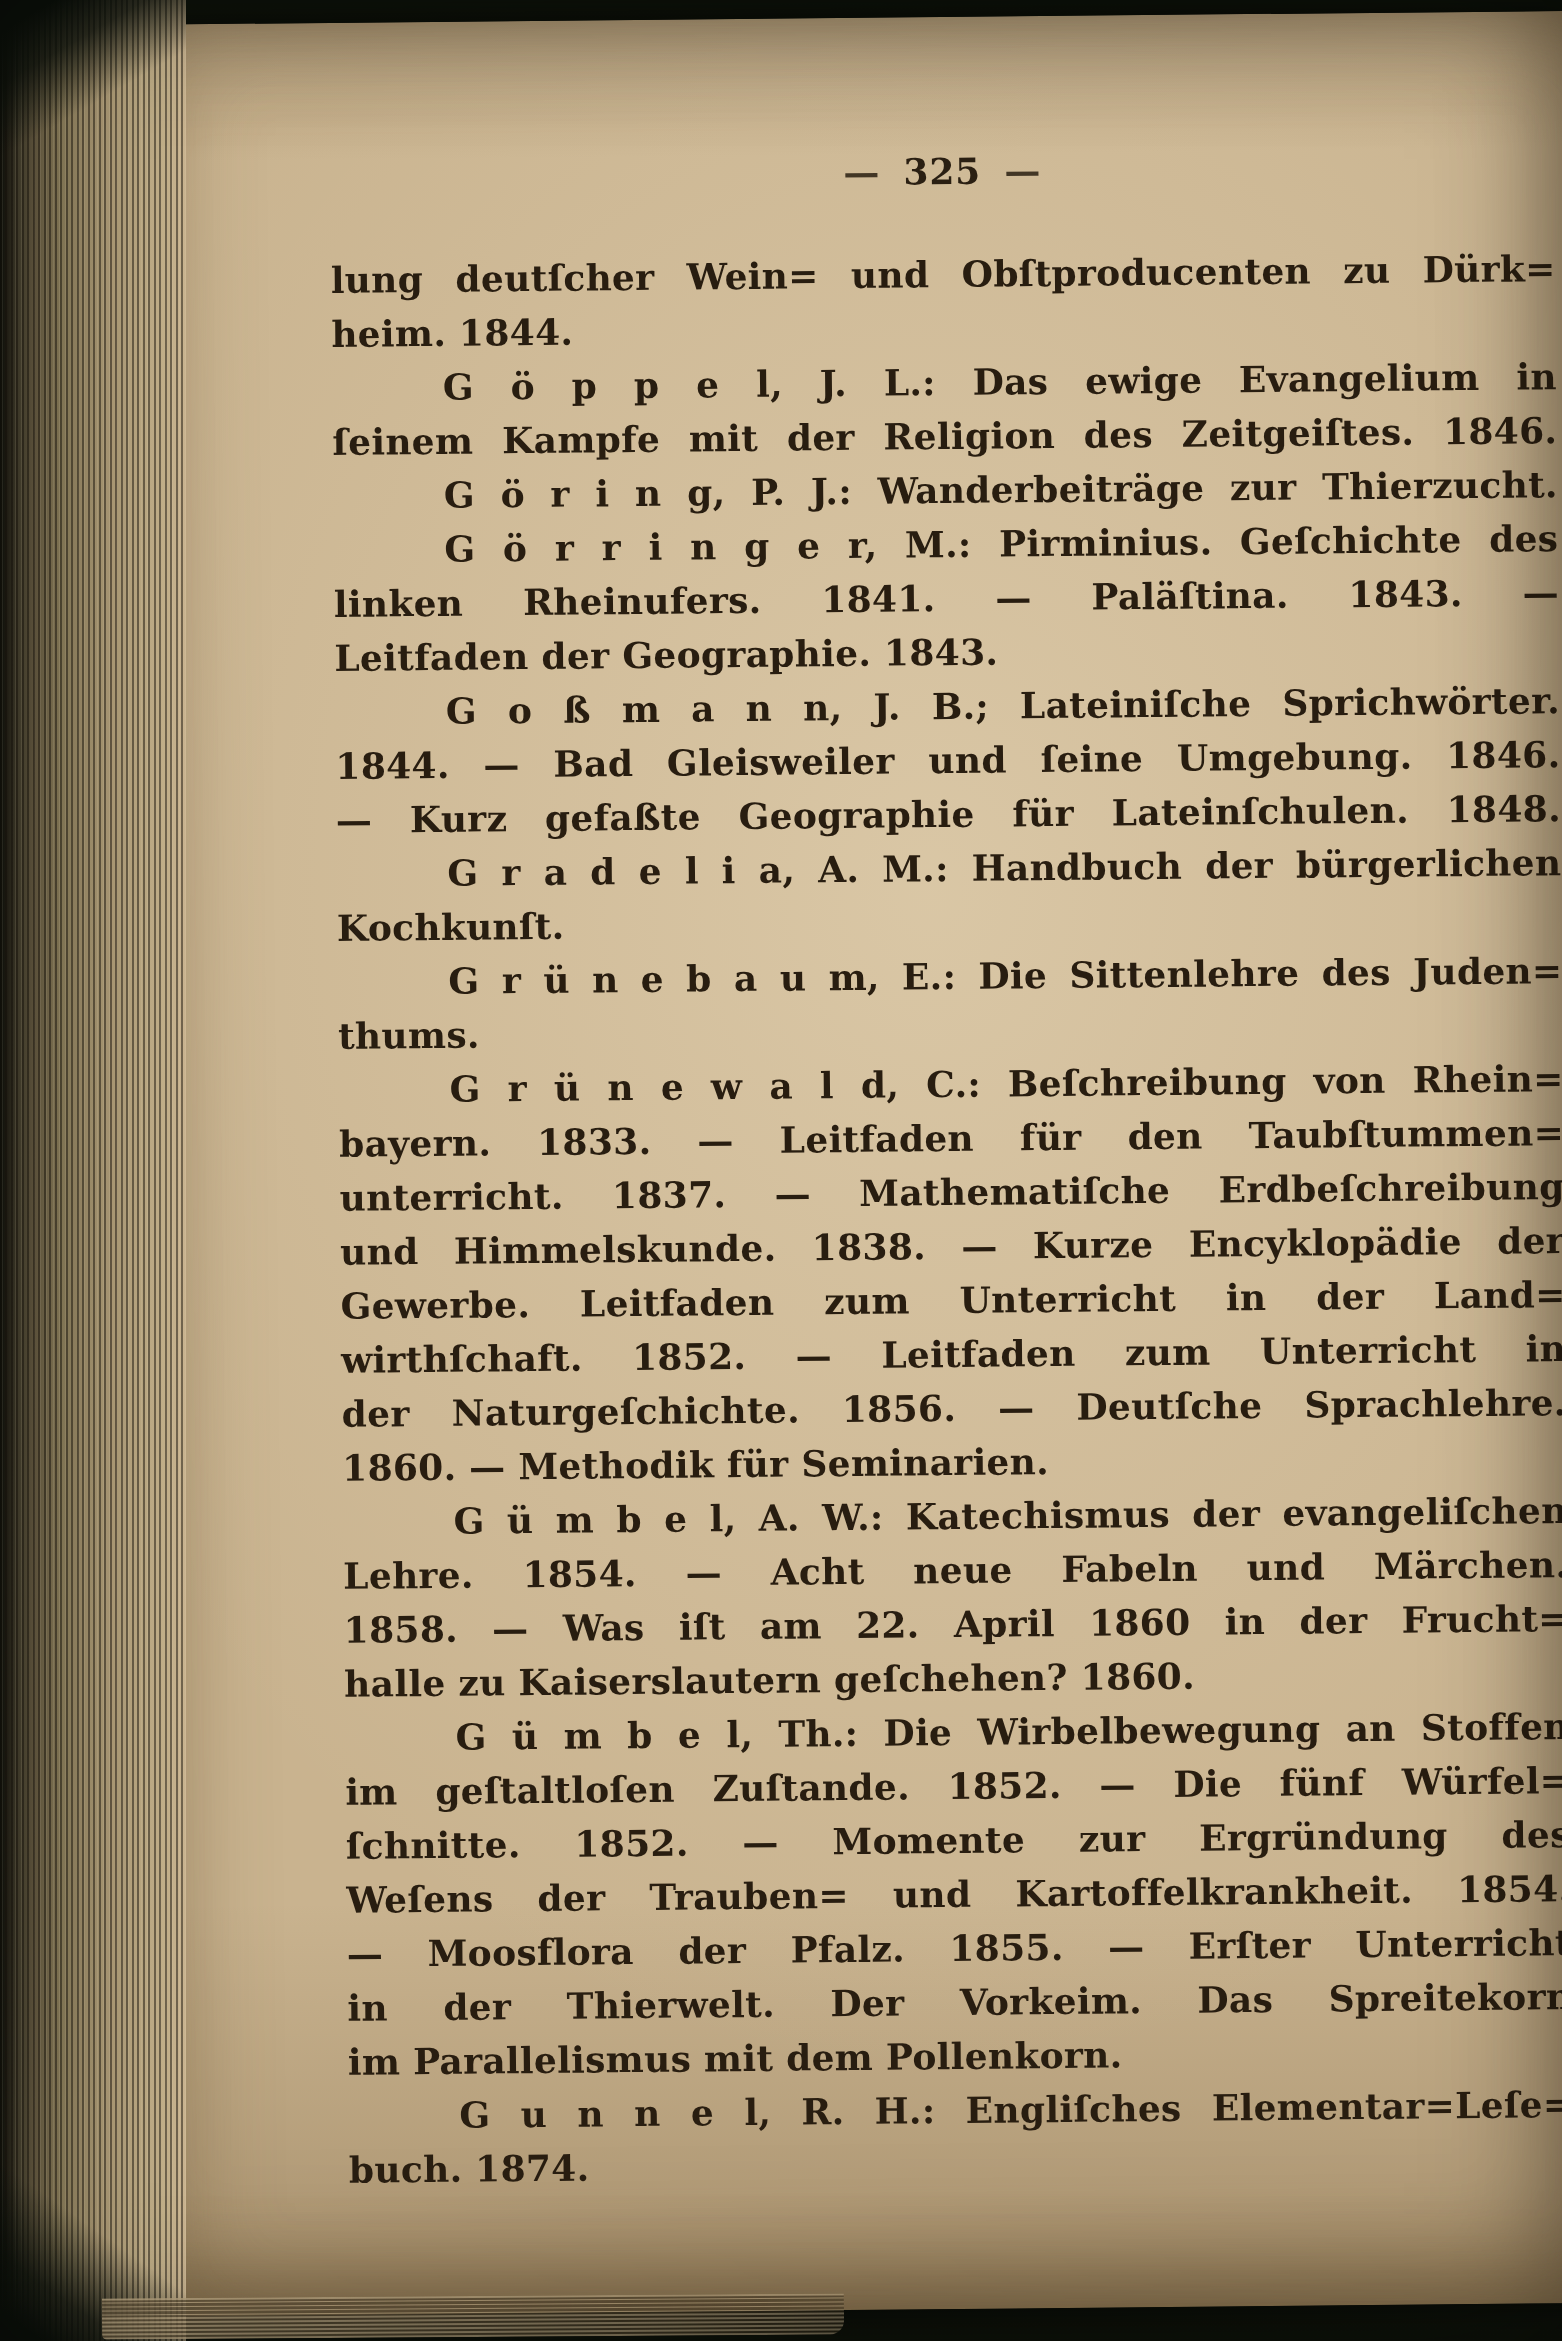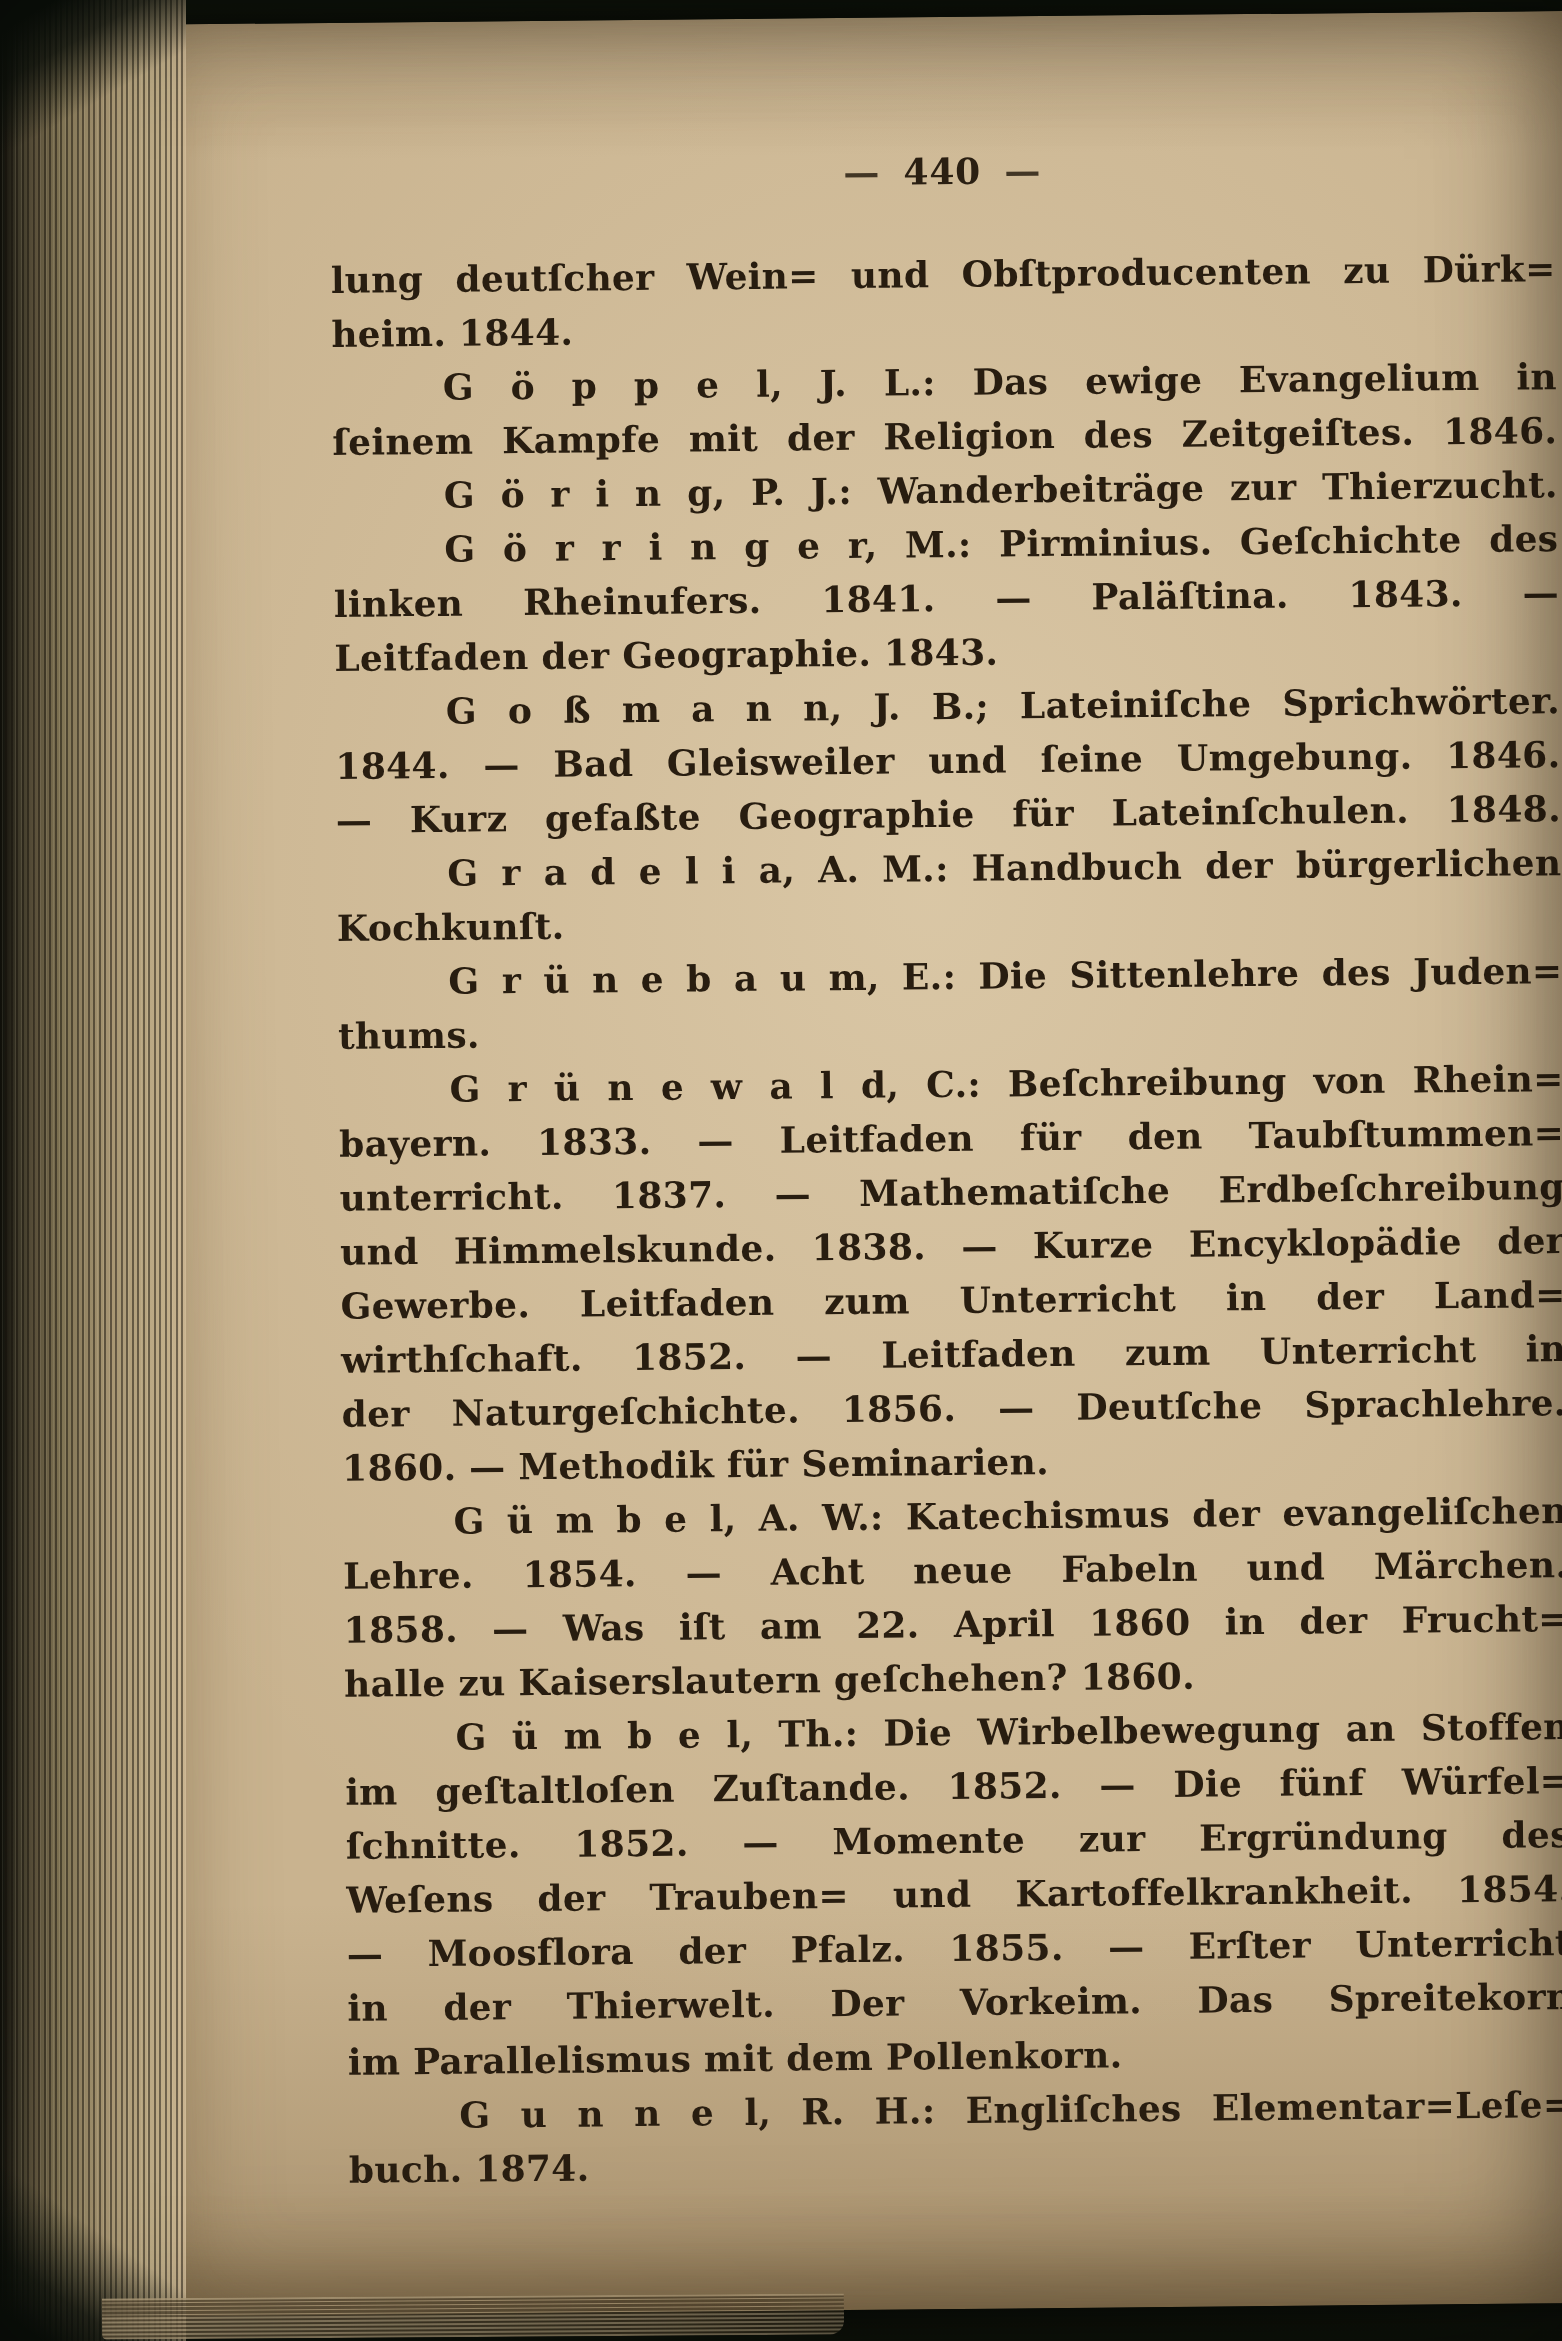--- a/index.html
+++ b/index.html
@@ -90,21 +90,21 @@
     pointer-events: none;
   }
 </style>
 </head>
 <body>
 
 <div class="scene">
 
   <div class="page">
     <div class="page-header">
-      <span class="hdash">—</span><span>440</span><span class="hdash">—</span>
+      <span class="hdash">—</span><span>325</span><span class="hdash">—</span>
     </div>
     <div class="text-block" id="text-block">
         <div class="line">lung deutſcher Wein= und Obſtproducenten zu Dürk=</div>
         <div class="line last">heim. 1844.</div>
         <div class="line indent">G ö p p e l, J. L.: Das ewige Evangelium in</div>
         <div class="line">ſeinem Kampfe mit der Religion des Zeitgeiſtes. 1846.</div>
         <div class="line indent">G ö r i n g, P. J.: Wanderbeiträge zur Thierzucht.</div>
         <div class="line indent">G ö r r i n g e r, M.: Pirminius. Geſchichte des</div>
         <div class="line">linken Rheinufers. 1841. — Paläſtina. 1843. —</div>
         <div class="line last">Leitfaden der Geographie. 1843.</div>

